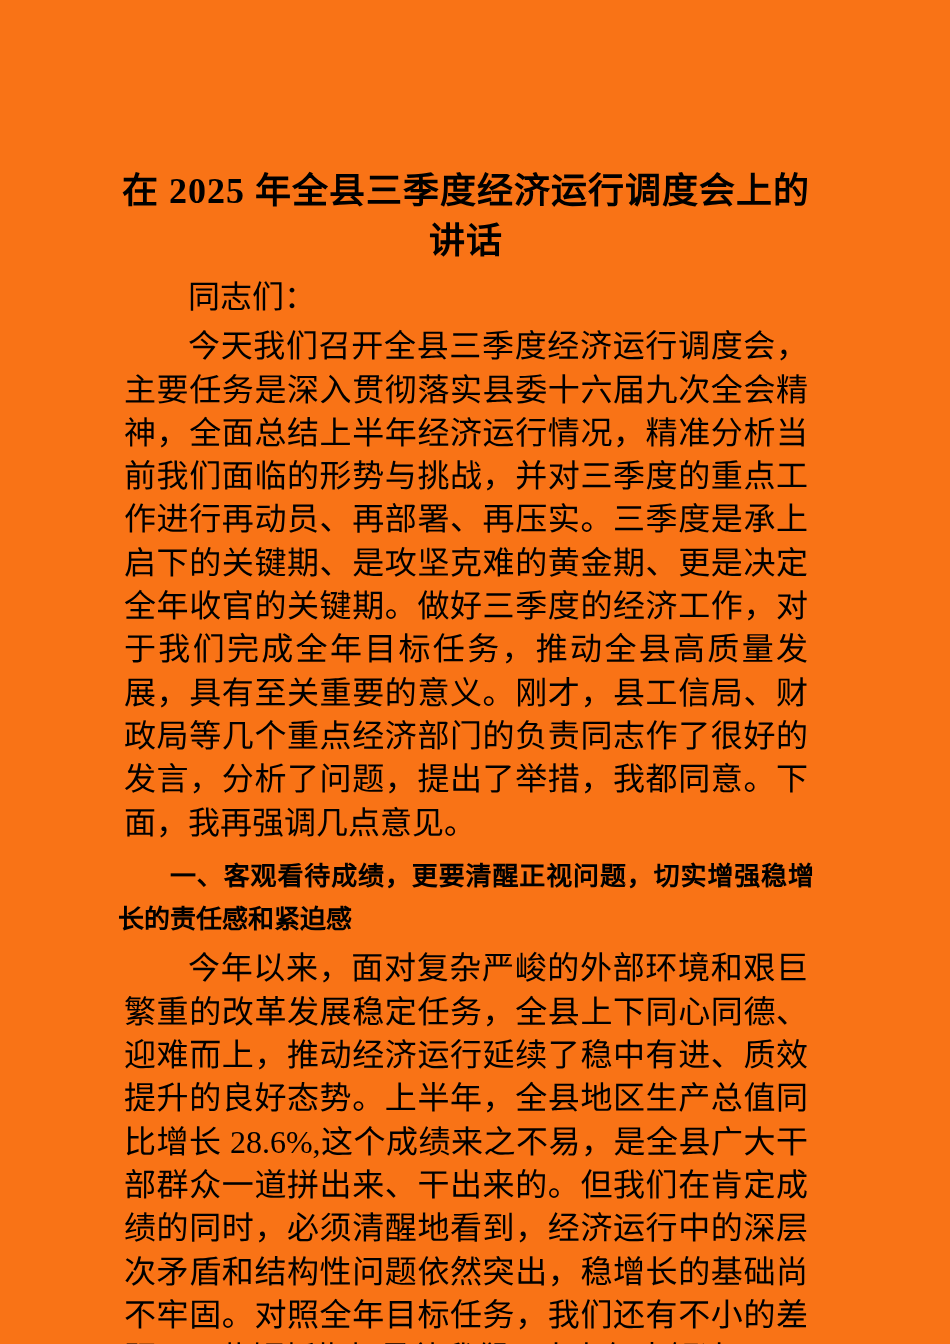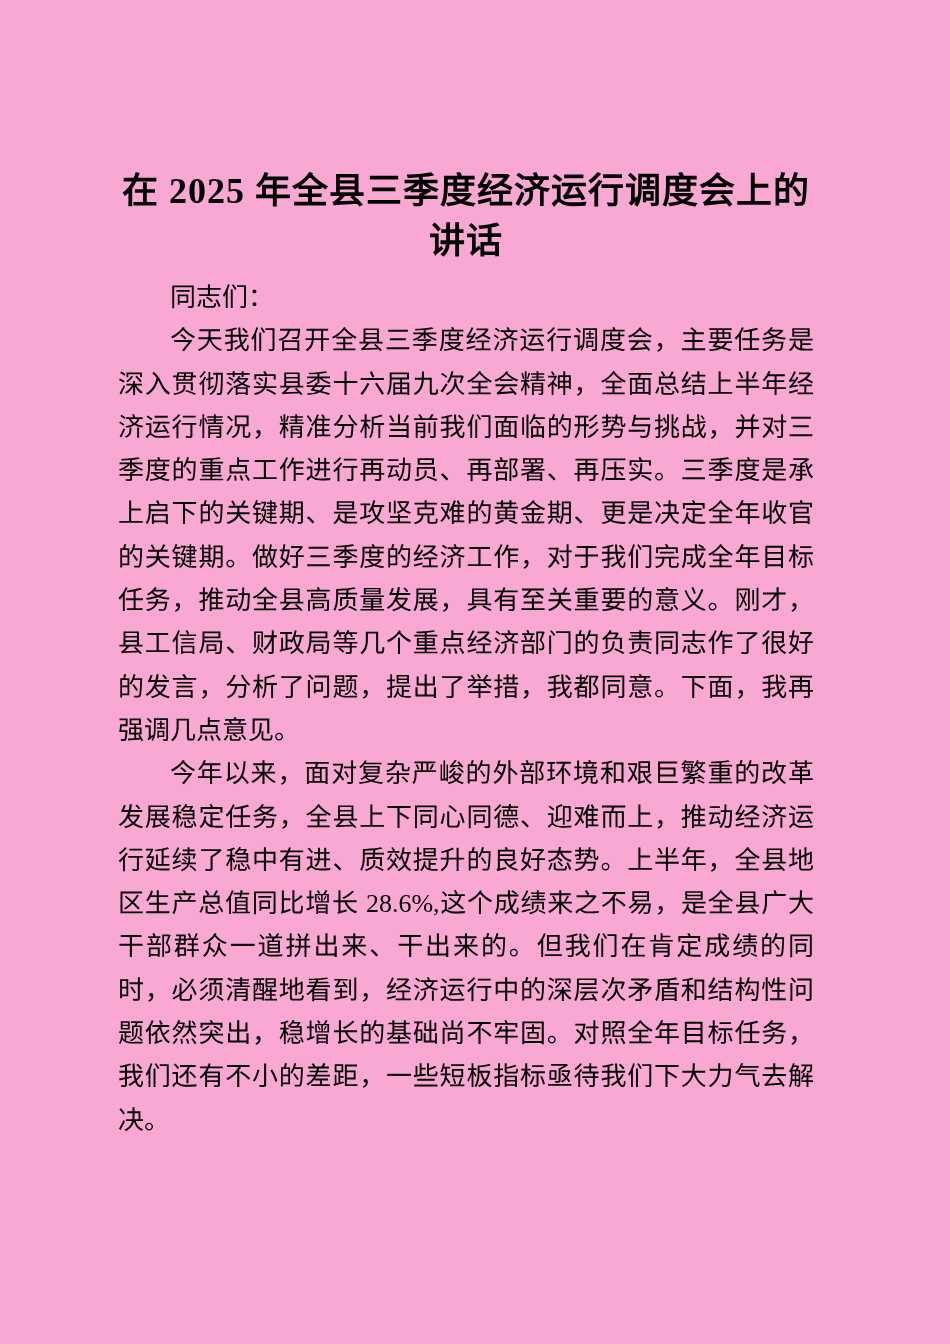--- a/index.html
+++ b/index.html
@@ -5,38 +5,38 @@
   html, body {
     margin: 0;
     padding: 0;
     background: #ffffff;
   }
   .page {
     position: relative;
     width: 950px;
     height: 1344px;
     box-sizing: border-box;
-    background: #f9a8d4;
+    background: #f97316;
     color: #000000;
     padding: 166px 136px 0 118px;
     font-family: "Liberation Serif", "DejaVu Serif", serif;
     overflow: hidden;
   }
   .doc-title {
     margin: 0 0 10px 0;
     font-size: 36px;
     line-height: 50px;
     font-weight: 600;
     text-align: center;
     letter-spacing: 1px;
   }
   .salutation,
   .body-para {
-    margin: 0;
-    font-size: 26px;
+    margin: 6px;
+    font-size: 32px;
     line-height: 43.3px;
     text-align: justify;
     text-justify: inter-ideograph;
     text-indent: 2em;
     font-weight: 400;
   }
   .section-heading {
     margin: 10px 0 4px 0;
     font-size: 26px;
     line-height: 43.3px;
@@ -49,15 +49,16 @@
 </head>
 <body>
 
 <div class="page">
   <h1 class="doc-title">在 2025 年全县三季度经济运行调度会上的讲话</h1>
 
   <p class="salutation">同志们：</p>
 
   <p class="body-para">今天我们召开全县三季度经济运行调度会，主要任务是深入贯彻落实县委十六届九次全会精神，全面总结上半年经济运行情况，精准分析当前我们面临的形势与挑战，并对三季度的重点工作进行再动员、再部署、再压实。三季度是承上启下的关键期、是攻坚克难的黄金期、更是决定全年收官的关键期。做好三季度的经济工作，对于我们完成全年目标任务，推动全县高质量发展，具有至关重要的意义。刚才，县工信局、财政局等几个重点经济部门的负责同志作了很好的发言，分析了问题，提出了举措，我都同意。下面，我再强调几点意见。</p>
 
+  <h2 class="section-heading">一、客观看待成绩，更要清醒正视问题，切实增强稳增长的责任感和紧迫感</h2>
 
   <p class="body-para">今年以来，面对复杂严峻的外部环境和艰巨繁重的改革发展稳定任务，全县上下同心同德、迎难而上，推动经济运行延续了稳中有进、质效提升的良好态势。上半年，全县地区生产总值同比增长 28.6%,这个成绩来之不易，是全县广大干部群众一道拼出来、干出来的。但我们在肯定成绩的同时，必须清醒地看到，经济运行中的深层次矛盾和结构性问题依然突出，稳增长的基础尚不牢固。对照全年目标任务，我们还有不小的差距，一些短板指标亟待我们下大力气去解决。</p>
 </div>
 
 </body></html>

